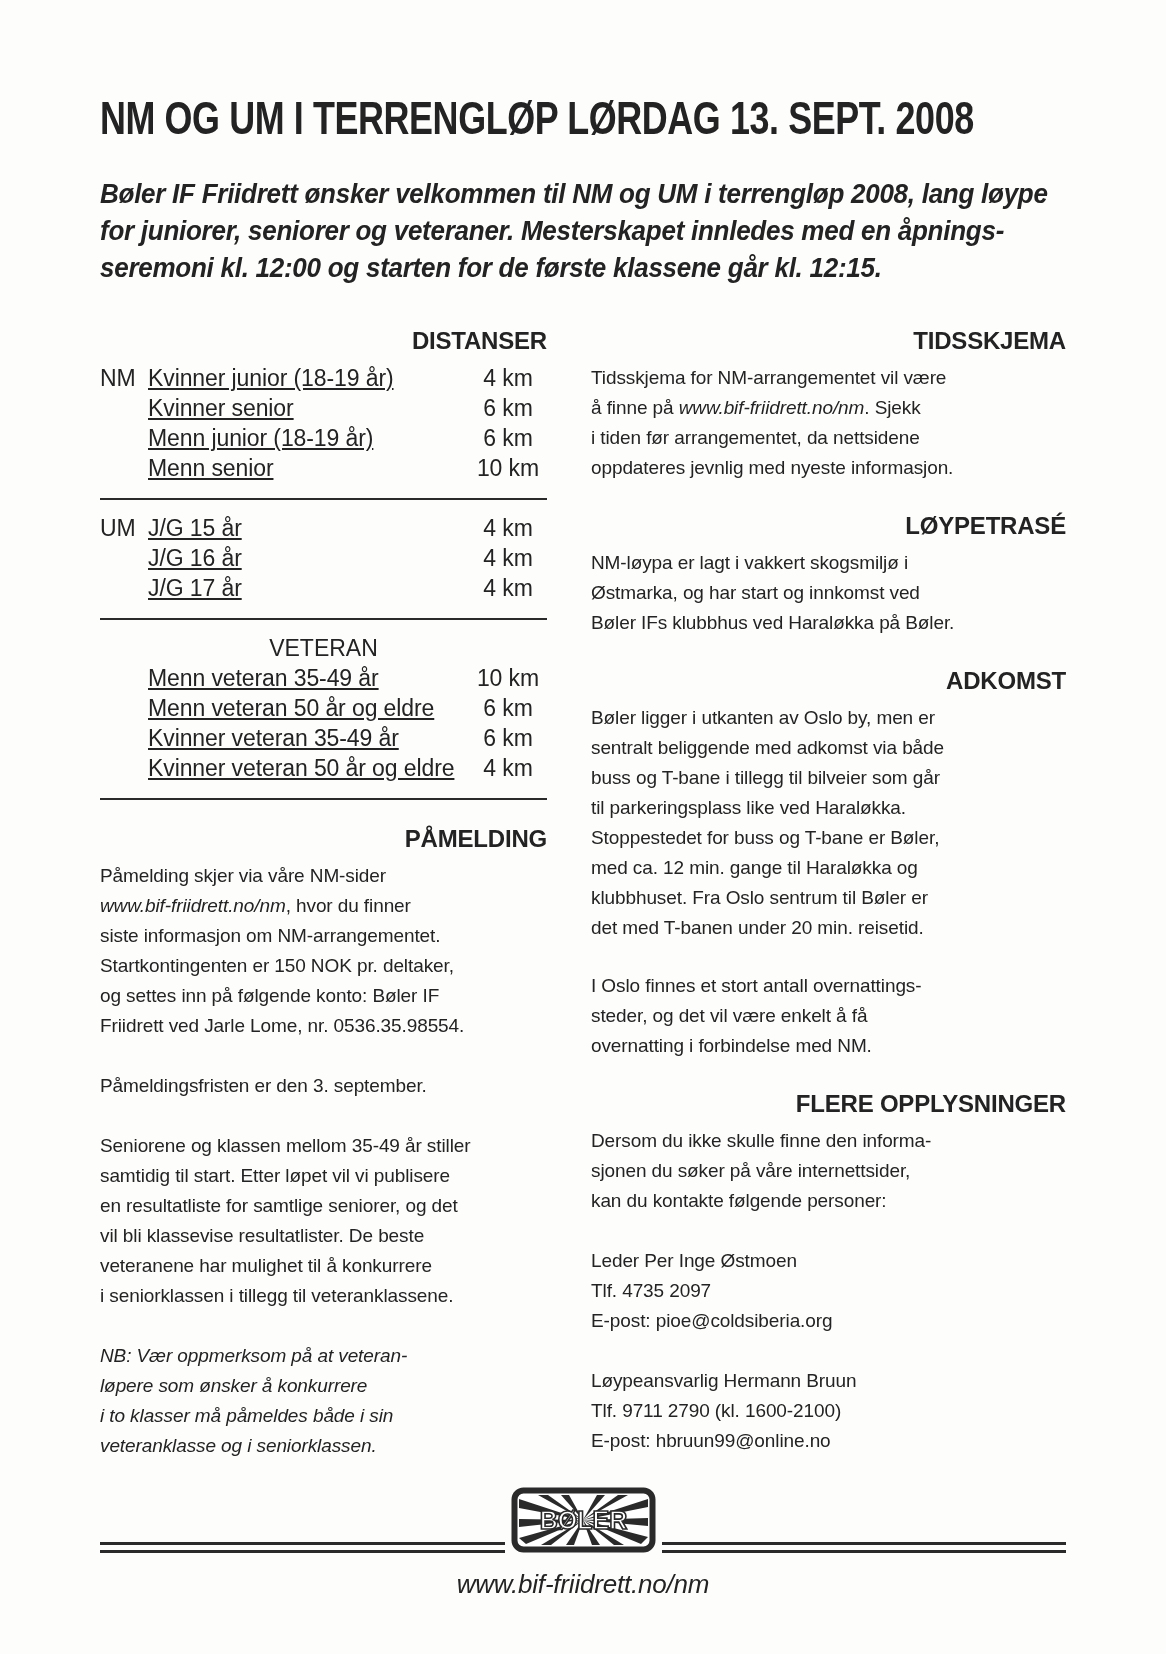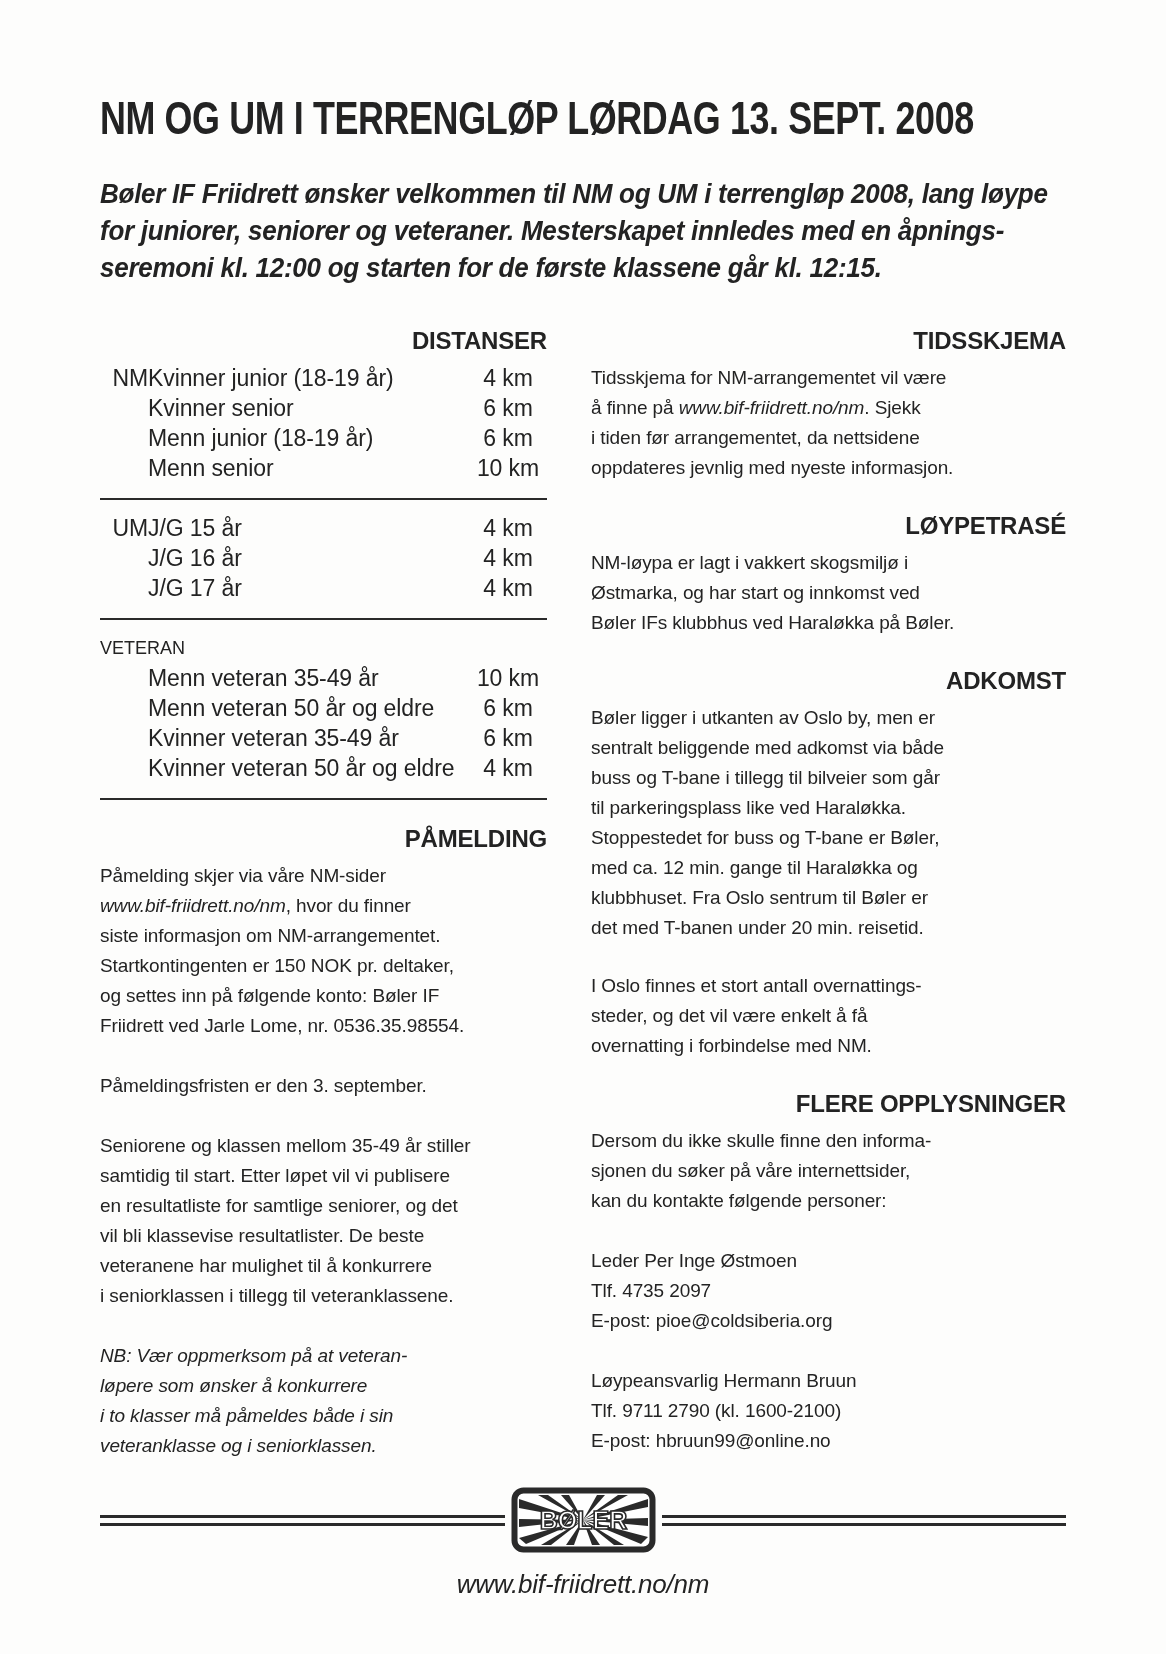--- a/index.html
+++ b/index.html
@@ -54,29 +54,29 @@
   .body-text {
     font-size: 19px;
     line-height: 30px;
     white-space: pre;
     letter-spacing: -0.1px;
   }
   .para-gap { margin-top: 30px; }
   .italic { font-style: italic; }
   
   .t-row { display: flex; font-size: 23px; line-height: 30px; letter-spacing: -0.1px; }
-  .t-label { width: 48px; flex: 0 0 48px; text-align: right; }
-  .t-name { flex: 1 1 auto; }
+  .t-label { width: 48px; flex: 0 0 48px; }
+  .t-name { flex: 1 1 auto; text-decoration: underline; }
   .t-km { flex: 0 0 78px; text-align: center; }
   .t-rule { border: none; border-top: 2px solid #2a2a2a; margin: 15px 0 13px 0; }
-  .t-group-head { font-size: 18px; line-height: 30px; }
+  .t-group-head { font-size: 23px; line-height: 30px; text-align: center; }
   
   .footer-band {
     display: flex;
-    align-items: center;
+    align-items: flex-end;
     margin-top: 26px;
   }
   .f-rule {
     flex: 1 1 auto;
     height: 5px;
     border-top: 3px solid #2a2a2a;
     border-bottom: 3px solid #2a2a2a;
   }
   .f-logo { flex: 0 0 145px; margin: 0 6px; }
   .footer-site {

